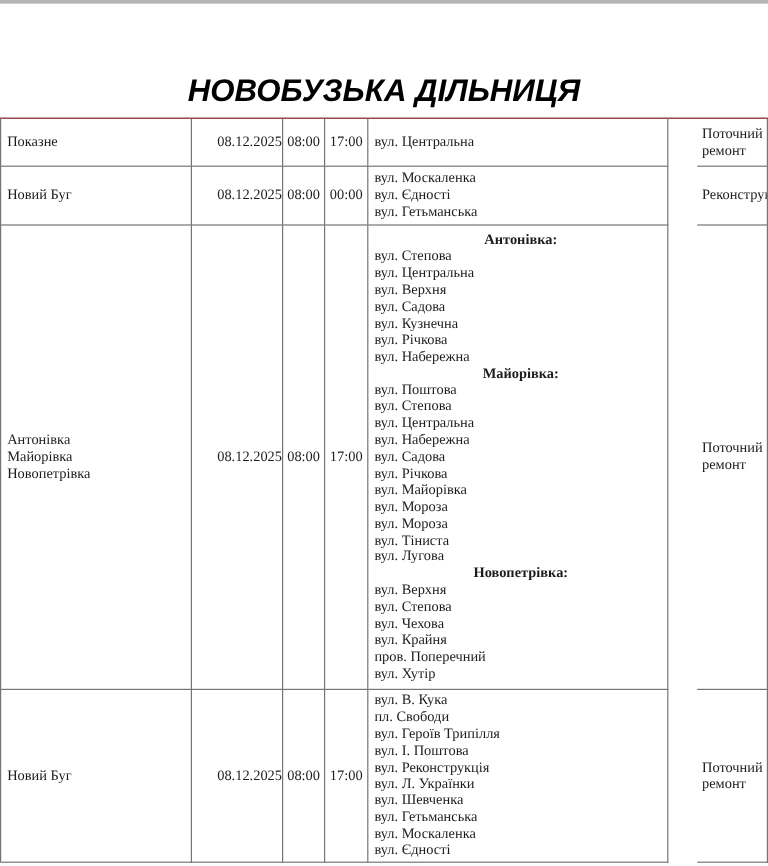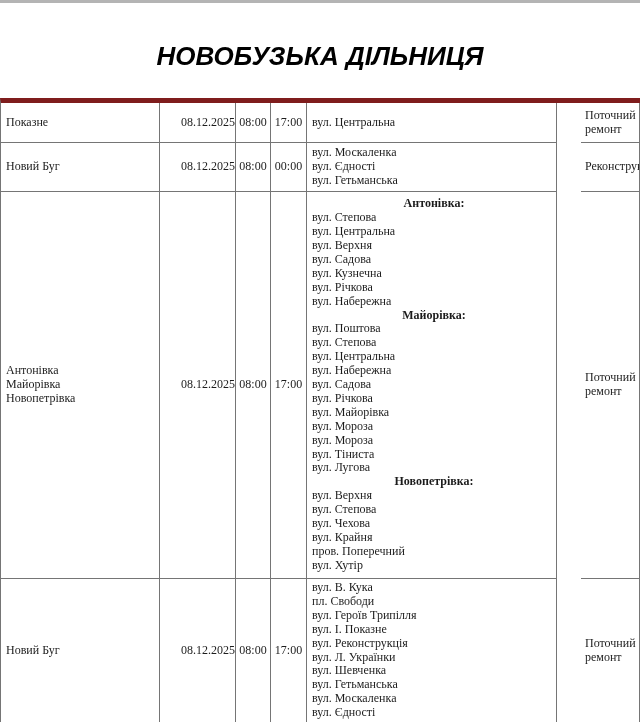--- a/index.html
+++ b/index.html
@@ -18,38 +18,38 @@
   .top-bar {
     position: absolute;
     top: 0;
     left: 0;
     width: 640px;
     height: 3px;
     background: #b4b4b4;
   }
   .title {
     position: absolute;
-    top: 40px;
+    top: 59px;
     left: 0;
     width: 640px;
     margin: 0;
     text-align: center;
     font-family: "Liberation Sans", sans-serif;
     font-weight: bold;
     font-style: italic;
     font-size: 26px;
     line-height: 32px;
     color: #000000;
   }
   .schedule-table {
     position: absolute;
     top: 98px;
     left: 0;
     width: 640px;
-    border-top: 5px solid #7f1d1d;
+    border-top: 1px solid #7f1d1d;
     border-left: 1px solid #757575;
     box-sizing: border-box;
     font-size: 12px;
   }
   .trow {
     display: grid;
     grid-template-columns: 159px 76px 35px 36px 250px 83px;
     box-sizing: border-box;
   }
   .trow:nth-child(1) { height: 40px; }
@@ -181,21 +181,21 @@
       <div class="cell cell-time">
         <div class="time-value">08:00</div>
       </div>
       <div class="cell cell-time">
         <div class="time-value">17:00</div>
       </div>
       <div class="cell cell-streets">
         <div class="street-line">вул. В. Кука</div>
         <div class="street-line">пл. Свободи</div>
         <div class="street-line">вул. Героїв Трипілля</div>
-        <div class="street-line">вул. І. Показне</div>
+        <div class="street-line">вул. І. Поштова</div>
         <div class="street-line">вул. Реконструкція</div>
         <div class="street-line">вул. Л. Українки</div>
         <div class="street-line">вул. Шевченка</div>
         <div class="street-line">вул. Гетьманська</div>
         <div class="street-line">вул. Москаленка</div>
         <div class="street-line">вул. Єдності</div>
       </div>
       <div class="cell cell-work">
         <div class="work-value">Поточний ремонт</div>
       </div>

